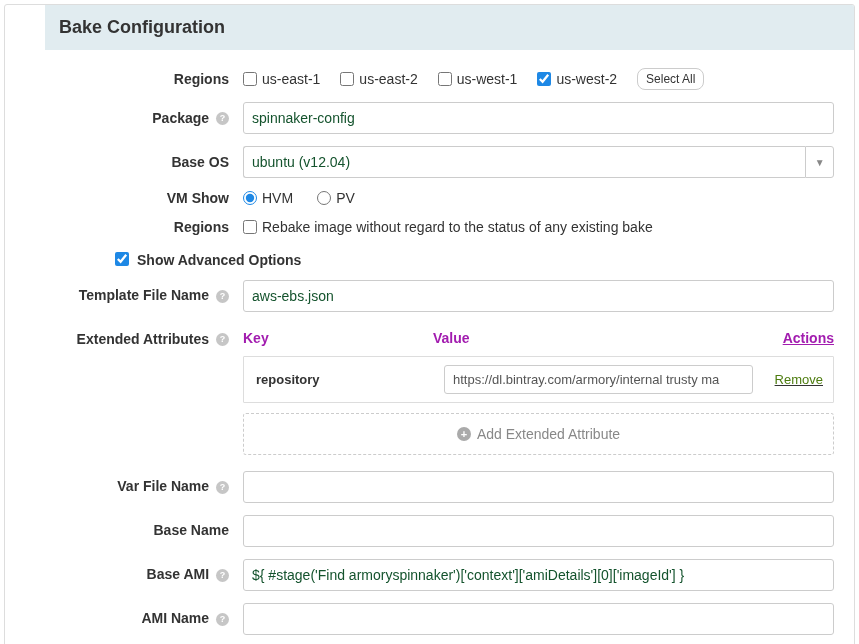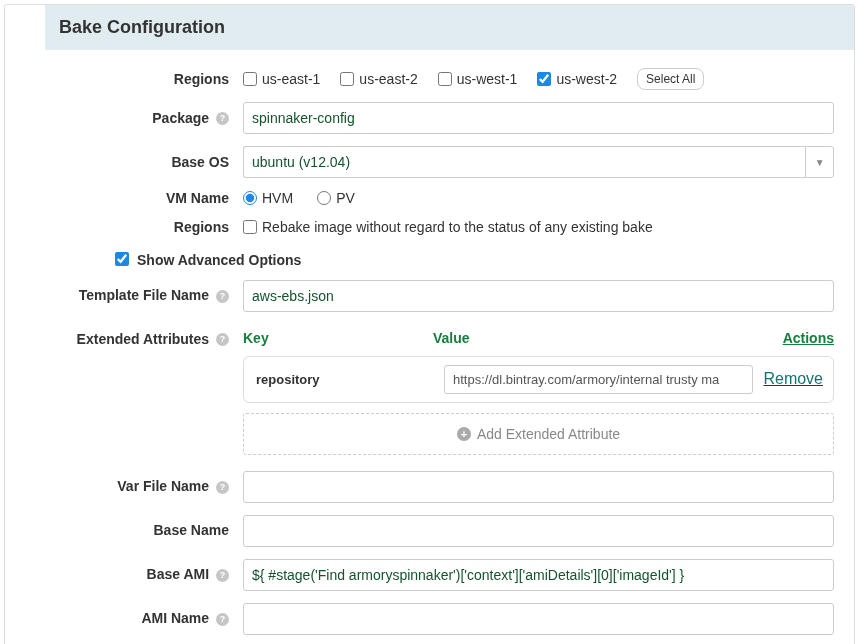--- a/index.html
+++ b/index.html
@@ -140,47 +140,47 @@
     padding-left: 90px;
   }
   .advanced-row input[type="checkbox"] { margin-right: 8px; }
   .advanced-row .adv-label { font-weight: 700; font-size: 14px; }
   
   .attr-block { flex: 1; }
   .attr-header {
     display: flex;
     font-weight: 700;
     font-size: 14px;
-    color: #15803d;
+    color: #a21caf;
     padding: 6px 0 10px 0;
   }
   .attr-row {
     display: flex;
     align-items: center;
     border: 1px solid #ddd;
-    border-radius: 6px;
+    border-radius: 1px;
     padding: 8px 10px;
     margin-bottom: 10px;
   }
   .col-key { width: 190px; }
   .col-val { flex: 1; }
   .col-act { width: 70px; text-align: right; text-decoration: underline; }
   .attr-row .col-key { font-weight: 700; font-size: 13px; padding-left: 2px; }
   .attr-row .col-val input {
     width: 100%;
     padding: 6px 8px;
     border: 1px solid #ccc;
     border-radius: 3px;
     font-size: 13px;
     color: #555;
     font-family: inherit;
   }
   .link-remove {
-    color: #0f766e;
-    font-size: 16px;
+    color: #4d7c0f;
+    font-size: 13px;
     cursor: pointer;
   }
   .add-attr-btn {
     width: 100%;
     border: 1px dashed #ccc;
     border-radius: 3px;
     background: #fff;
     padding: 12px;
     text-align: center;
     color: #888;
@@ -248,21 +248,21 @@
       <div class="label-col">Base OS</div>
       <div class="field-col">
         <div class="select-wrap">
           <input type="text" class="select-input" readonly="" value="ubuntu (v12.04)" style="">
           <div class="select-caret">▼</div>
         </div>
       </div>
     </div>
 
     <div class="form-row">
-      <div class="label-col">VM Name</div>
+      <div class="label-col">VM Show</div>
       <div class="field-col">
         <label class="radio-item">
           <input type="radio" name="vmtype" checked="" style="">
           <span>HVM</span>
         </label>
         <label class="radio-item">
           <input type="radio" name="vmtype" style="">
           <span>PV</span>
         </label>
       </div>

